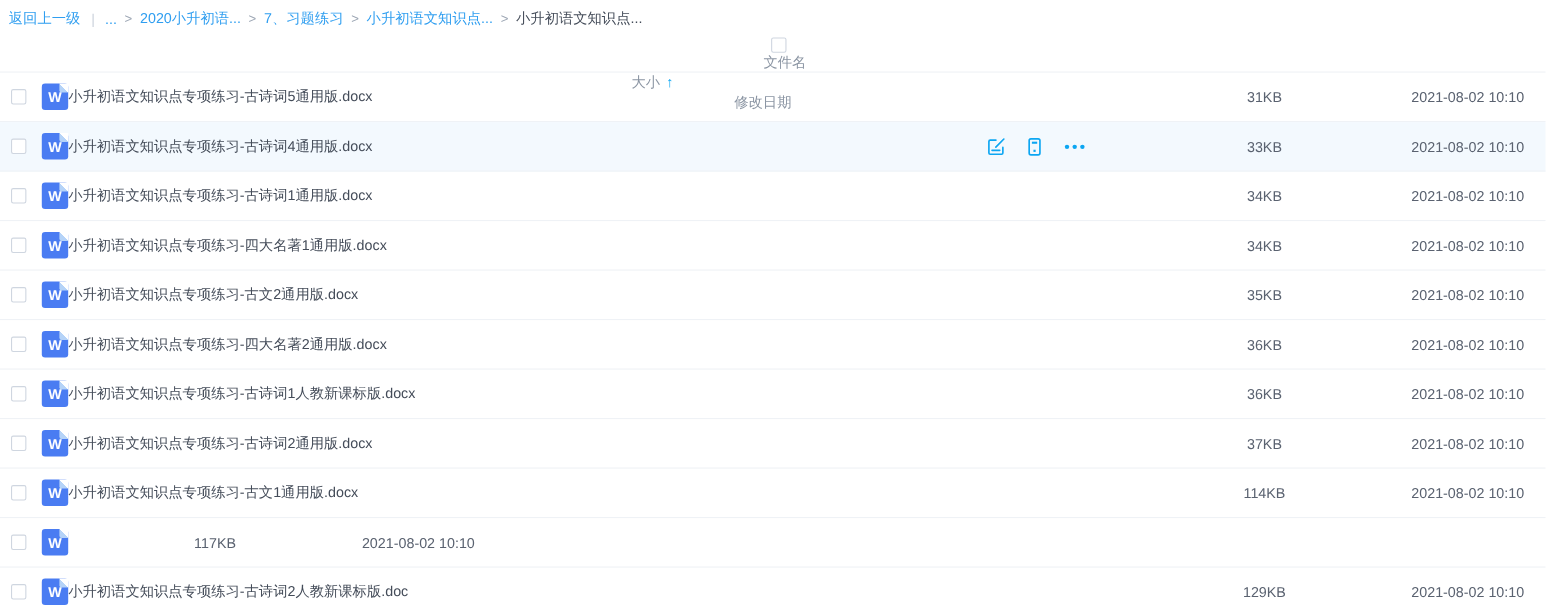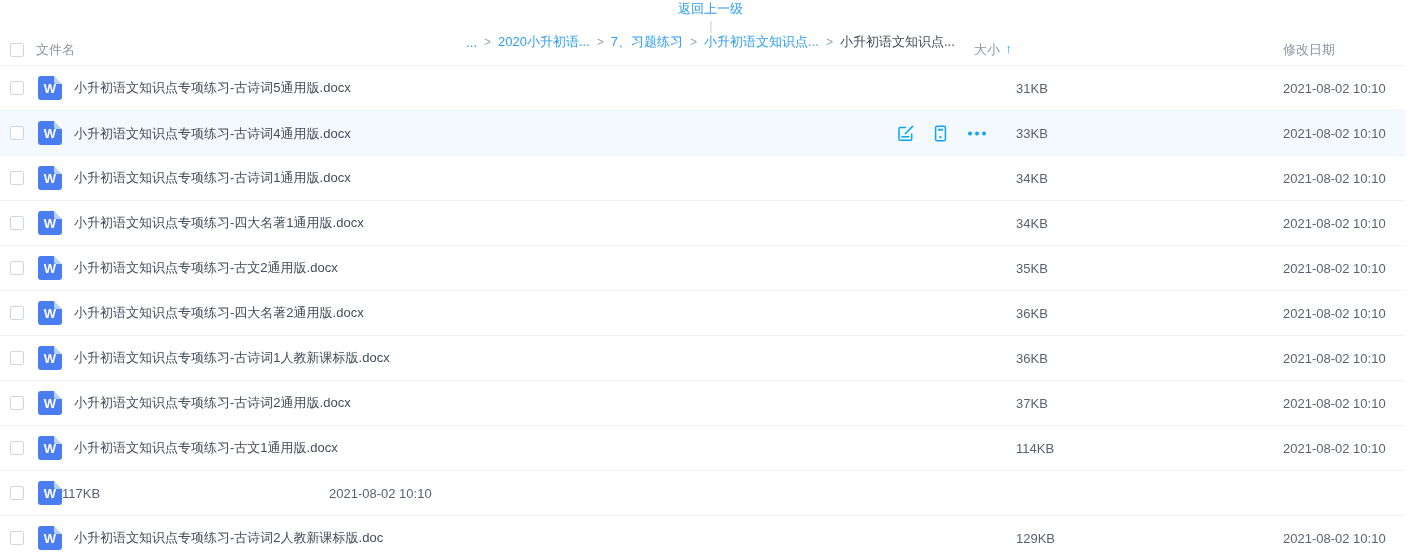--- a/index.html
+++ b/index.html
@@ -6,54 +6,54 @@
     --link-blue:#2f9ef0; --accent-blue:#0ca6f2; --word-icon-blue:#4a7cf2;
     --word-icon-fold:#b5d3f8; --hover-row-bg:#f3f9fe; --text-dark:#444c59;
     --text-gray:#8b95a3; --text-mid:#5a6270; --border-light:#eff2f6;
     --checkbox-border:#cfd6e0;
   }
   *{box-sizing:border-box;margin:0;padding:0;}
   html,body{width:1413px;height:560px;overflow:hidden;background:#fff;
     font-family:"Liberation Sans","DejaVu Sans",sans-serif;}
   
   .breadcrumb{height:34px;display:flex;align-items:center;padding-left:8px;
-    font-size:13px;white-space:nowrap;flex-direction:column;}
+    font-size:13px;white-space:nowrap;}
   .bc-back{color:var(--link-blue);text-decoration:none;cursor:pointer;}
   .bc-pipe{color:#ccd3dd;margin:0 9px 0 10px;}
   .bc-sep{color:#9aa4b2;margin:0 7px;font-size:12px;}
   .bc-item{color:var(--link-blue);text-decoration:none;cursor:pointer;}
   .bc-item.current{color:var(--text-dark);cursor:default;}
   
   .list-wrap{margin-right:8px;}
   .header-row{height:32px;display:flex;align-items:center;padding-left:10px;
-    border-bottom:1px solid var(--border-light);font-size:13px;color:var(--text-gray);}
+    border-bottom:1px solid var(--border-light);font-size:13px;color:var(--text-gray);flex-direction:column;}
   .checkbox{width:14px;height:14px;border:1px solid var(--checkbox-border);
     border-radius:2px;background:#fff;flex:none;cursor:pointer;}
   .h-name{flex:1;margin-left:12px;cursor:pointer;}
   .h-size{width:267px;flex:none;display:flex;align-items:center;cursor:pointer;font-family:Liberation Mono, monospace;}
   .sort-arrow{color:var(--accent-blue);margin-left:5px;font-size:13px;}
   .h-date{width:122px;flex:none;cursor:pointer;margin-left:42px;}
   
   .row{height:45px;display:flex;align-items:center;padding-left:10px;
     border-bottom:1px solid var(--border-light);font-size:13px;}
   .row.hover{background:var(--hover-row-bg);}
   .wicon{position:relative;width:24px;height:24px;margin-left:14px;flex:none;
     background:var(--word-icon-blue);border-radius:3px;display:flex;
     align-items:center;justify-content:center;}
   .wletter{color:#fff;font-size:13px;font-weight:bold;line-height:1;}
   .wfold{position:absolute;top:0;right:0;width:8px;height:8px;
     background:linear-gradient(to bottom left,#fff 0 49%,var(--word-icon-fold) 51% 100%);
     border-bottom-left-radius:2px;}
-  .col-name{flex:1;margin-left:12px;display:flex;align-items:flex-end;
+  .col-name{flex:1;display:flex;align-items:flex-start;
     justify-content:space-between;padding-right:28px;min-width:0;}
   .fname{color:var(--text-dark);cursor:pointer;overflow:hidden;
     text-overflow:ellipsis;white-space:nowrap;}
   .actions{display:flex;align-items:center;gap:17px;flex:none;}
   .actions svg{display:block;cursor:pointer;}
-  .col-size{width:267px;flex:none;color:var(--text-mid);}
+  .col-size{width:267px;flex:none;color:var(--text-mid);text-align:center;}
   .col-date{width:122px;flex:none;color:var(--text-mid);}
 </style>
 </head>
 <body>
 
 <div class="breadcrumb">
   <a class="bc-back">返回上一级</a>
   <span class="bc-pipe">|</span>
   <span id="breadcrumb-items" style="display:flex;align-items:center;">
       <a class="bc-item">...</a>

